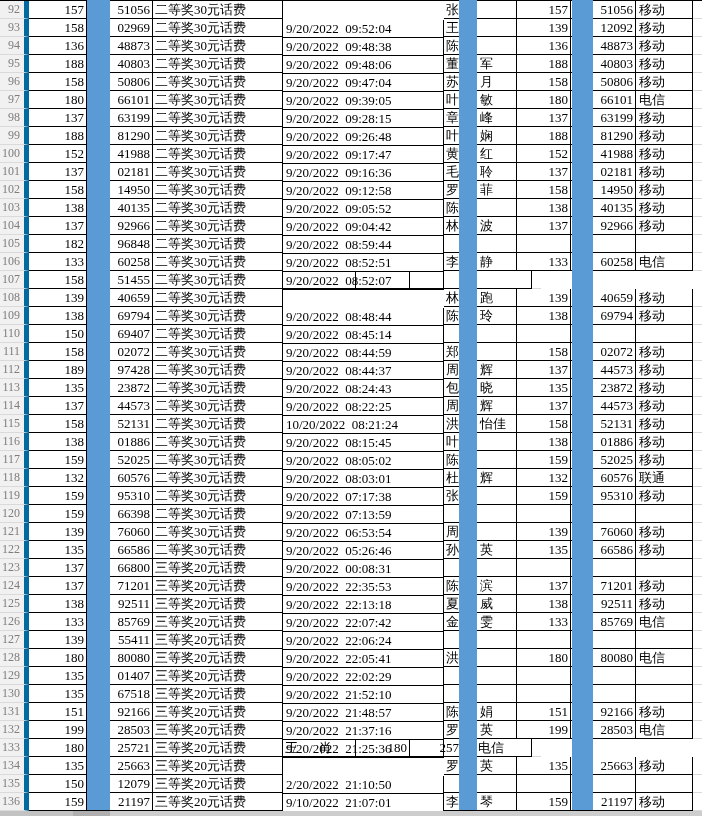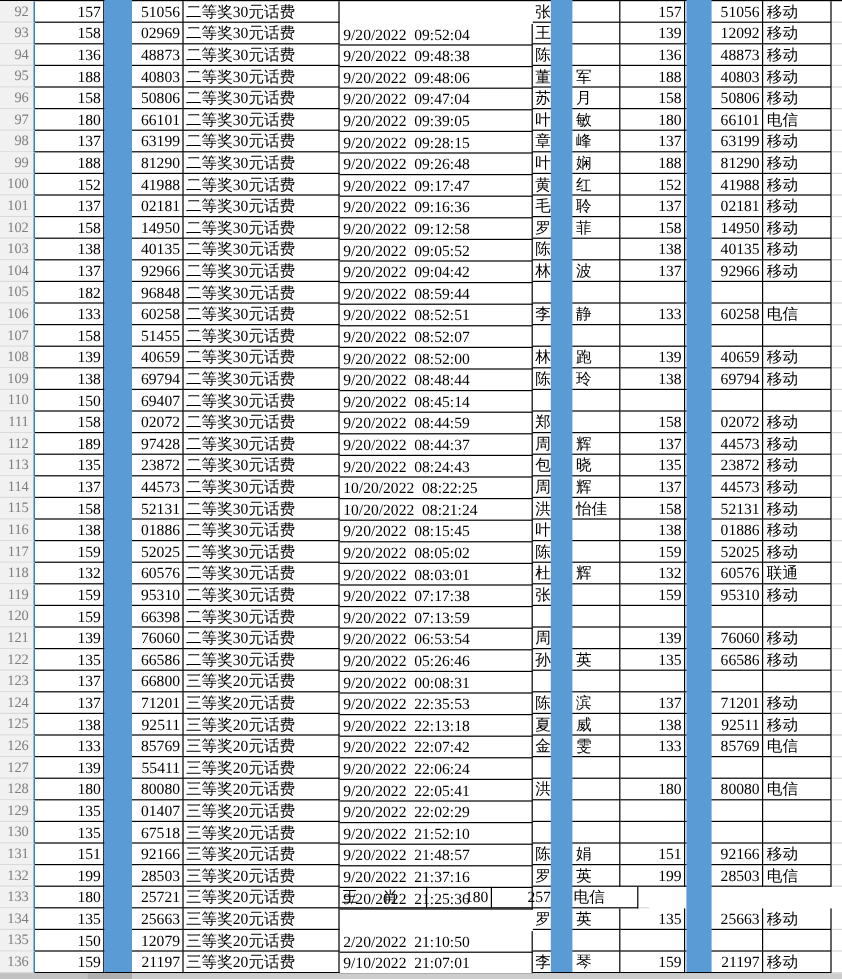--- a/index.html
+++ b/index.html
@@ -21,21 +21,21 @@
   .c{
     box-sizing:border-box;
     height:18px;line-height:17px;
     border-right:1px solid #000;
     border-bottom:1px solid #000;
     overflow:hidden;white-space:pre;
   }
   .hdr{
     width:29px;
     background:#F1F1F1;
-    border-right:1px solid #0369a1;
+    border-right:5px solid #0369a1;
     border-bottom:1px solid #DADADA;
     color:#7D7D7D;
     font-size:12px;
     text-align:right;padding-right:4px;
   }
   .a{width:58px;}
   .b{width:66px;}
   .prize{width:130px;padding-left:2px;}
   .date{width:161px;padding-left:3px;margin-top:19px;}
   .name{width:73px;}
@@ -261,21 +261,20 @@
     <div class="c p2 num">60258</div>
     <div class="c car">电信</div>
     <div class="c tail"></div>
   </div>
 
   <div class="row">
     <div class="c hdr">107</div>
     <div class="c a num">158</div>
     <div class="c b num">51455</div>
     <div class="c prize">二等奖30元话费</div>
-    <div class="c date">9/20/2022  08:52:00</div>
     <div class="c name"><span class="n1"></span><span class="n2"></span></div>
     <div class="c p1 num"></div>
     <div class="c p2 num"></div>
     <div class="c car"></div>
     <div class="c tail"></div>
   </div>
 
   <div class="row">
     <div class="c hdr">108</div>
     <div class="c a num">139</div>
@@ -339,21 +338,21 @@
     <div class="c p2 num">44573</div>
     <div class="c car">移动</div>
     <div class="c tail"></div>
   </div>
 
   <div class="row">
     <div class="c hdr">113</div>
     <div class="c a num">135</div>
     <div class="c b num">23872</div>
     <div class="c prize">二等奖30元话费</div>
-    <div class="c date">10/20/2022  08:22:25</div>
+    <div class="c date">9/20/2022  08:22:25</div>
     <div class="c name"><span class="n1">包</span><span class="n2">晓</span></div>
     <div class="c p1 num">135</div>
     <div class="c p2 num">23872</div>
     <div class="c car">移动</div>
     <div class="c tail"></div>
   </div>
 
   <div class="row">
     <div class="c hdr">114</div>
     <div class="c a num">137</div>

